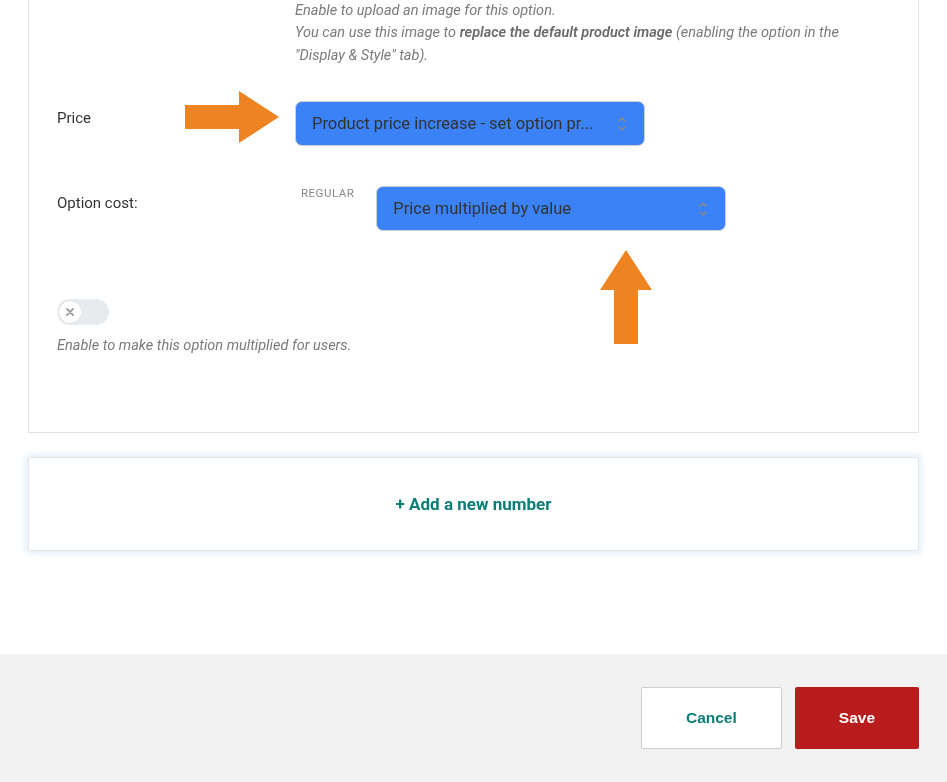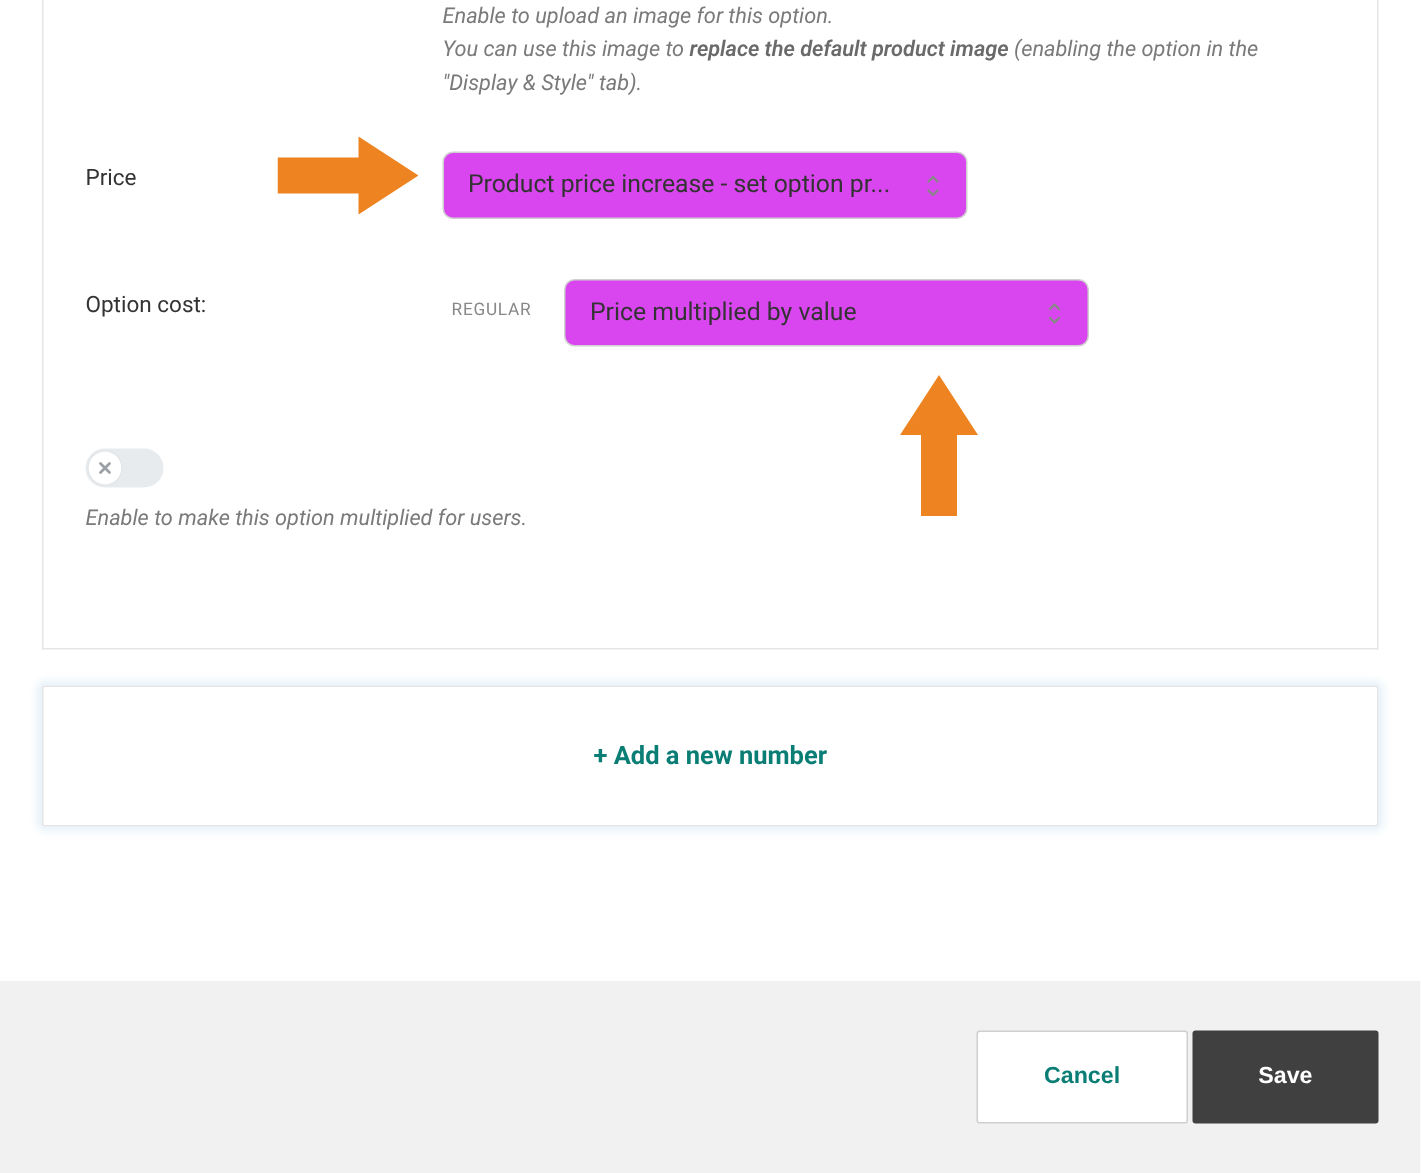--- a/index.html
+++ b/index.html
@@ -45,21 +45,21 @@
   .help-text .bold { font-weight: 600; color: #6a6a6a; }
   .select-box {
     display: flex;
     align-items: center;
     justify-content: space-between;
     border: 1px solid #cfcfcf;
     border-radius: 7px;
     padding: 12px 16px;
     font-size: 16.5px;
     color: #333;
-    background: #d946ef;
+    background: #3b82f6;
     cursor: pointer;
   }
   .select-box.wide { width: 350px; }
   .select-box.med { width: 350px; }
   .chevrons {
     width: 12px;
     height: 16px;
     flex-shrink: 0;
     margin-left: 8px;
   }
@@ -72,21 +72,21 @@
     margin: 0 0 6px 6px;
   }
   .text-input {
     border: 1px solid #cfcfcf;
     border-radius: 7px;
     padding: 11px 14px;
     font-size: 16px;
     color: #333;
     width: 162px;
   }
-  .cost-row { display: flex; gap: 22px; align-items: center; }
+  .cost-row { display: flex; gap: 22px; align-items: flex-start; }
   .toggle {
     width: 52px;
     height: 26px;
     border-radius: 13px;
     background: #e8ebee;
     position: relative;
     cursor: pointer;
   }
   .toggle-knob {
     width: 22px;
@@ -128,41 +128,41 @@
   }
   .footer-bar {
     position: absolute;
     left: 0; right: 0; bottom: 0;
     height: 128px;
     background: #f1f1f1;
     display: flex;
     justify-content: flex-end;
     align-items: center;
     padding-right: 28px;
-    gap: 3px;
+    gap: 13px;
   }
   .btn {
     height: 62px;
     padding: 0 44px;
     font-size: 15.5px;
     font-weight: 600;
     border-radius: 2px;
     cursor: pointer;
     display: flex;
     align-items: center;
     justify-content: center;
     border: none;
   }
   .btn-cancel {
     background: #fff;
     color: #0a7e74;
     border: 1px solid #cfcfcf;
   }
   .btn-save {
-    background: #404040;
+    background: #b91c1c;
     color: #fff;
   }
   .ellipsis { white-space: nowrap; overflow: hidden; text-overflow: ellipsis; max-width: 300px; }
 </style>
 </head>
 <body>
 
 <div class="panel">
 
   <div class="help-text">

